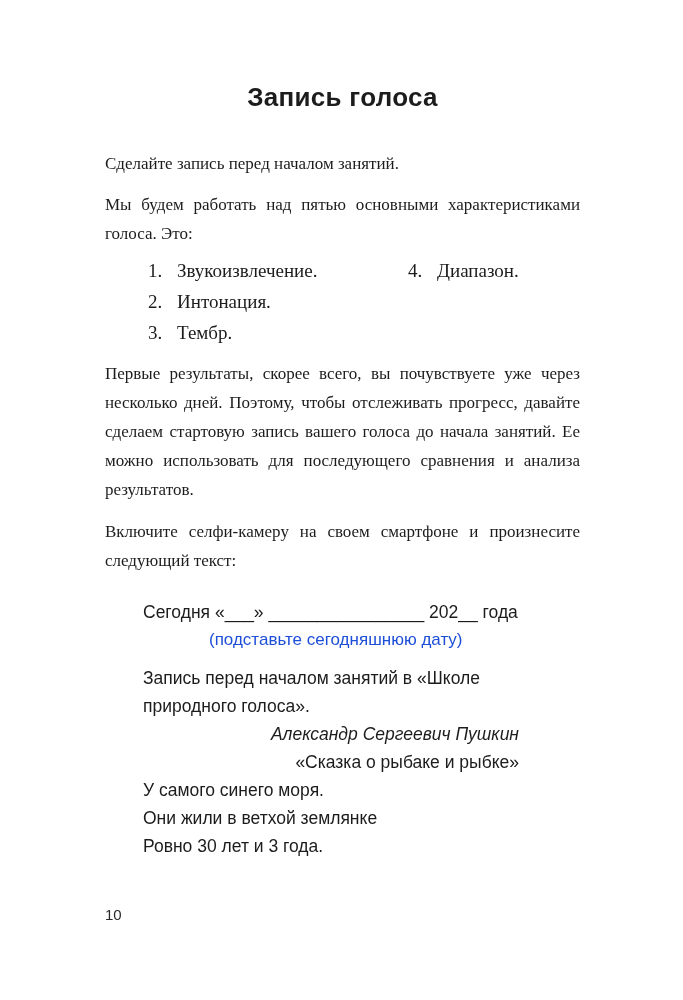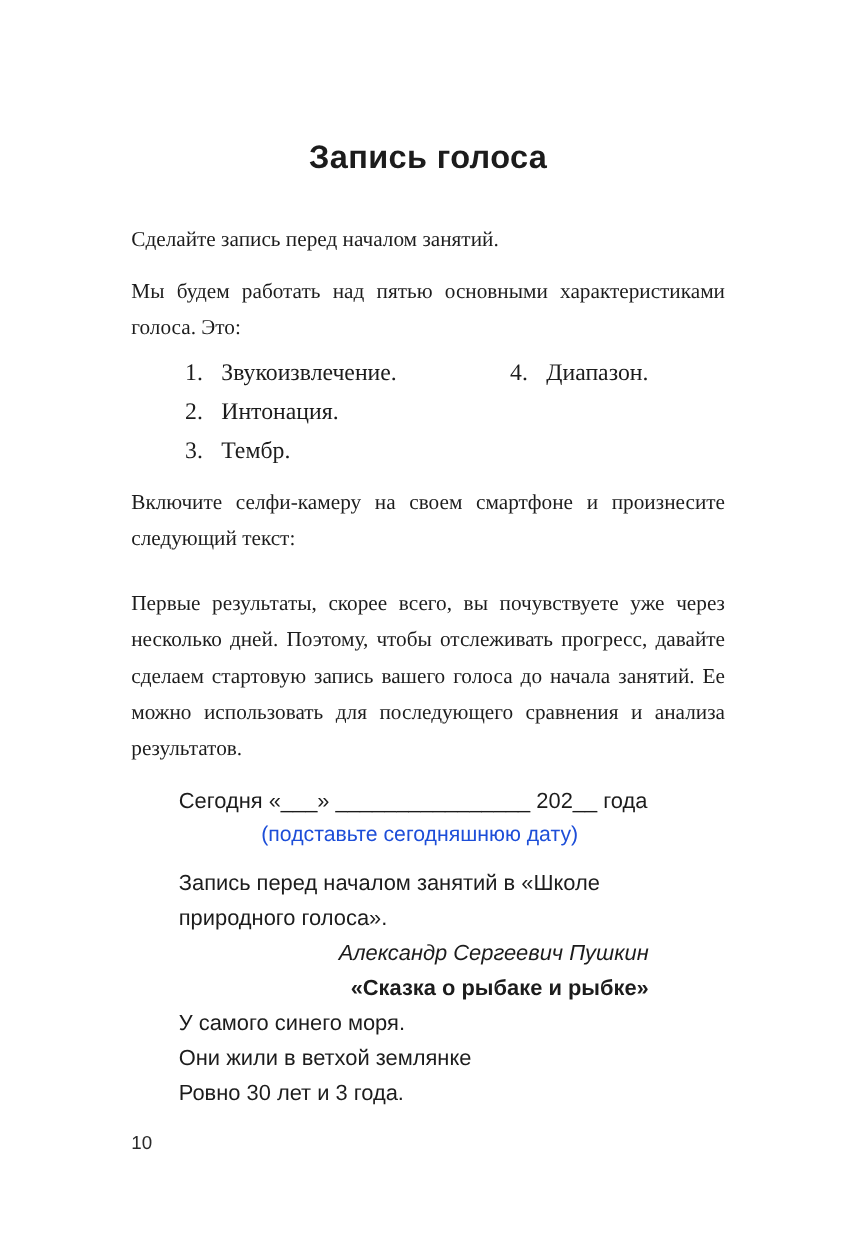--- a/index.html
+++ b/index.html
@@ -5,21 +5,21 @@
   * { margin: 0; padding: 0; box-sizing: border-box; }
   html, body { width: 683px; height: 1000px; }
   body {
     background: #ffffff;
     color: #1c1c1c;
     font-family: "Liberation Serif", serif;
     position: relative;
     overflow: hidden;
   }
   .page {
-    padding: 110px 103px 0 105px;
+    padding: 82px 103px 0 105px;
   }
   .title {
     font-family: "Liberation Sans", sans-serif;
     font-weight: 600;
     font-size: 26px;
     letter-spacing: 0.3px;
     text-align: center;
     margin-bottom: 36px;
   }
   .para {
@@ -50,21 +50,21 @@
     width: 376px;
   }
   .date-hint {
     color: #1d4ed8;
     font-size: 17px;
     margin-left: 66px;
     margin-bottom: 10px;
   }
   .centered { text-align: right; }
   .author { font-style: italic; }
-  .poem-title { font-weight: bold; }
+  .poem-title { font-weight: normal; }
   .page-number {
     position: absolute;
     left: 105px;
     top: 906px;
     font-family: "Liberation Sans", sans-serif;
     font-weight: normal;
     font-size: 15px;
     color: #2a2a2a;
   }
 </style>
@@ -83,23 +83,23 @@
     <div class="list-col-left">
       <div><span class="list-num">1.</span><span>Звукоизвлечение.</span></div>
       <div><span class="list-num">2.</span><span>Интонация.</span></div>
       <div><span class="list-num">3.</span><span>Тембр.</span></div>
     </div>
     <div class="list-col-right">
       <div><span class="list-num">4.</span><span>Диапазон.</span></div>
     </div>
   </div>
 
+  <div class="para p3">Первые результаты, скорее всего, вы почувствуете уже через несколько дней. Поэтому, чтобы отслеживать прогресс, давайте сделаем стартовую запись вашего голоса до начала занятий. Ее можно использовать для последующего сравнения и анализа результатов.</div>
+
   <div class="para p4">Включите селфи-камеру на своем смартфоне и произнесите следующий текст:</div>
-
-  <div class="para p3">Первые результаты, скорее всего, вы почувствуете уже через несколько дней. Поэтому, чтобы отслеживать прогресс, давайте сделаем стартовую запись вашего голоса до начала занятий. Ее можно использовать для последующего сравнения и анализа результатов.</div>
 
   <div class="script">
     <div>Сегодня «___» ________________ 202__ года</div>
     <div class="date-hint">(подставьте сегодняшнюю дату)</div>
     <div>Запись перед началом занятий в «Школе природного голоса».</div>
     <div class="centered author">Александр Сергеевич Пушкин</div>
     <div class="centered poem-title">«Сказка о рыбаке и рыбке»</div>
     <div>У самого синего моря.</div>
     <div>Они жили в ветхой землянке</div>
     <div>Ровно 30 лет и 3 года.</div>

